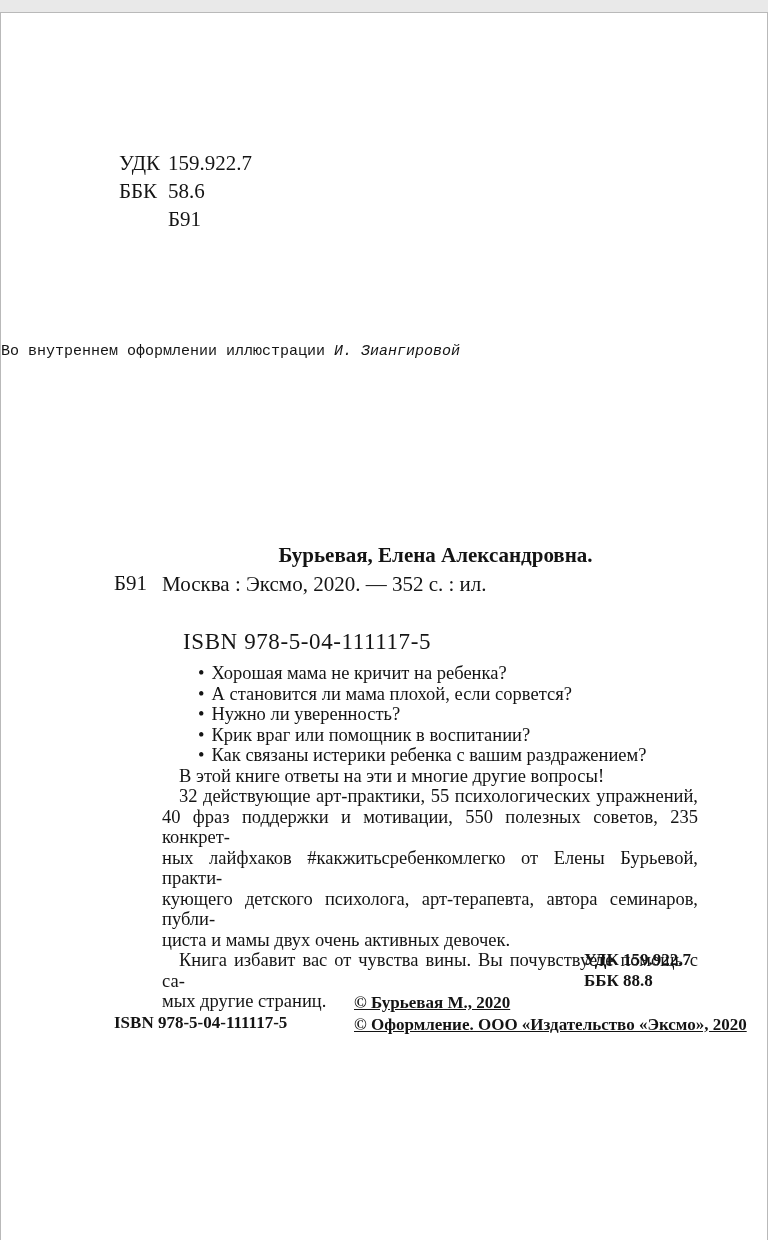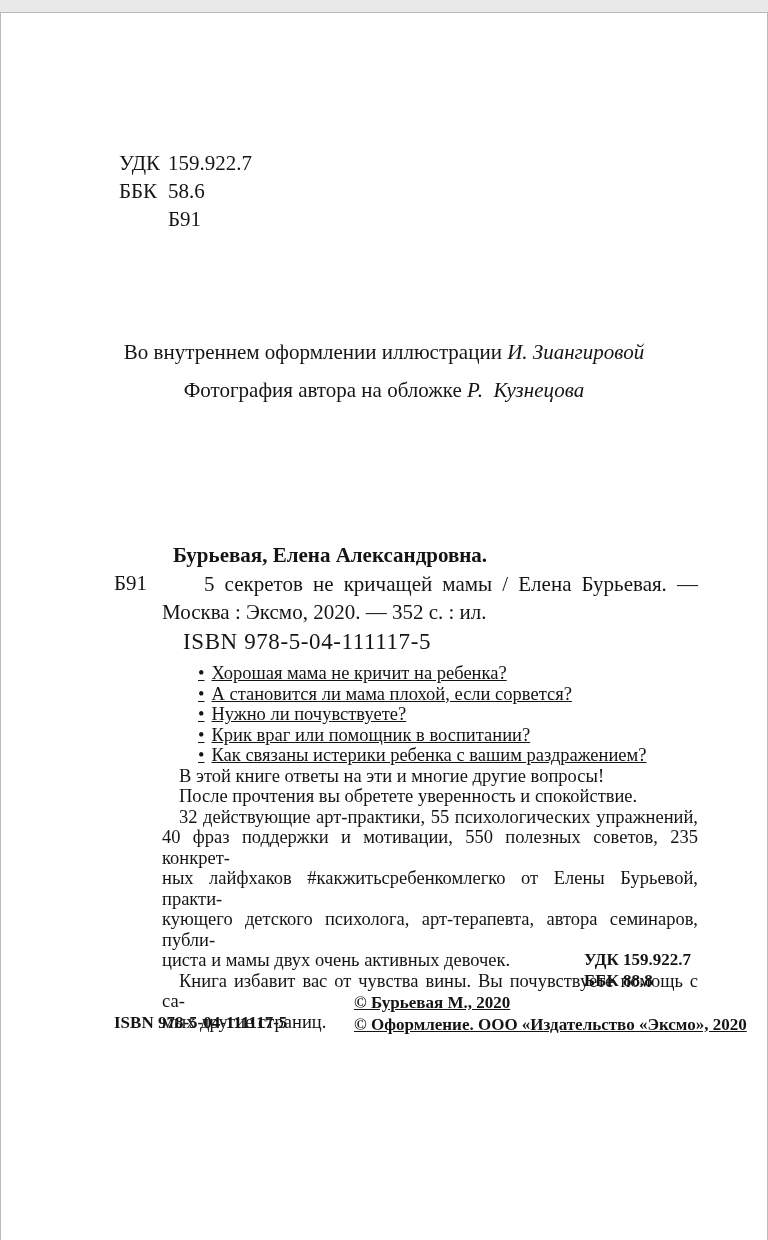--- a/index.html
+++ b/index.html
@@ -15,34 +15,34 @@
     color: #141414;
     overflow: hidden;
   }
 
   
   .top-block { position: absolute; left: 118px; top: 136px; font-size: 21px; line-height: 28px; }
   .top-block .row { white-space: nowrap; }
   .top-block .lbl { display: inline-block; width: 49px; }
 
   
-  .credits { position: absolute; left: 0; right: 0; top: 320px; text-align: center; font-size: 21px; line-height: 38px; }
+  .credits { position: absolute; left: 0; right: 0; top: 320px; text-align: left; font-size: 15px; line-height: 38px; font-family: Liberation Mono, monospace; }
   .credits .it { font-style: italic; }
 
   
   .card { position: absolute; left: 161px; width: 536px; top: 528px; font-size: 21px; line-height: 28.5px; }
-  .card .author { font-weight: bold; padding-left: 11px; }
+  .card .author { font-weight: bold; padding-left: 11px; text-align: center; }
   .card .jl { text-align: justify; text-align-last: justify; }
   .card .title1 { text-indent: 42px; }
   .card-code { position: absolute; left: 113px; top: 556px; font-size: 21px; line-height: 28.5px; }
   .isbn-main { position: absolute; left: 182px; top: 616px; font-size: 23px; letter-spacing: 0.6px; white-space: nowrap; }
 
   
   .annot { position: absolute; left: 161px; width: 536px; top: 650px; font-size: 18.5px; line-height: 20.5px; }
-  .annot .bullets { margin: 0; padding: 0 0 0 36px; list-style: none; text-decoration: underline; }
+  .annot .bullets { margin: 0; padding: 0 0 0 36px; list-style: none; }
   .annot .bullets li { white-space: nowrap; }
   .annot .blt { margin-right: 7px; }
   .annot .ind { text-indent: 17px; }
   .annot .jl { text-align: justify; text-align-last: justify; }
 
   
   .udk-right { position: absolute; left: 583px; top: 936px; font-size: 17px; font-weight: bold; line-height: 21px; white-space: nowrap; }
 
   
   .bottom-isbn { position: absolute; left: 113px; top: 1000px; font-size: 17px; font-weight: bold; white-space: nowrap; }
@@ -60,43 +60,40 @@
     <div class="row">
       <span class="lbl">ББК</span><span>58.6</span>
     </div>
     <div class="row">
       <span class="lbl"></span><span>Б91</span>
     </div>
   </div>
 
   <div class="credits">
     <div><span>Во внутреннем оформлении иллюстрации </span><span class="it">И. Зиангировой</span></div>
-    <div><span>Фотография автора на обложке </span><span class="it">Р.&nbsp; Кузнецова</span></div>
   </div>
 
   <div class="card-code">Б91</div>
 
   <div class="card">
     <div class="author">Бурьевая, Елена Александровна.</div>
-    <div class="jl title1">5 секретов не кричащей мамы / Елена Бурьевая. —</div>
     <div>Москва : Эксмо, 2020. — 352 с. : ил.</div>
   </div>
 
   <div class="isbn-main">ISBN 978-5-04-111117-5</div>
 
   <div class="annot">
     <ul class="bullets">
       <li><span class="blt">•</span><span>Хорошая мама не кричит на ребенка?</span></li>
       <li><span class="blt">•</span><span>А становится ли мама плохой, если сорвется?</span></li>
-      <li><span class="blt">•</span><span>Нужно ли почувствуете?</span></li>
+      <li><span class="blt">•</span><span>Нужно ли уверенность?</span></li>
       <li><span class="blt">•</span><span>Крик враг или помощник в воспитании?</span></li>
       <li><span class="blt">•</span><span>Как связаны истерики ребенка с вашим раздражением?</span></li>
     </ul>
     <div class="ind">В этой книге ответы на эти и многие другие вопросы!</div>
-    <div class="ind">После прочтения вы обретете уверенность и спокойствие.</div>
     <div>
       <div class="jl ind">32 действующие арт-практики, 55 психологических упражнений,</div>
       <div class="jl">40 фраз поддержки и мотивации, 550 полезных советов, 235 конкрет-</div>
       <div class="jl">ных лайфхаков #какжитьсребенкомлегко от Елены Бурьевой, практи-</div>
       <div class="jl">кующего детского психолога, арт-терапевта, автора семинаров, публи-</div>
       <div>циста и мамы двух очень активных девочек.</div>
     </div>
     <div>
       <div class="jl ind">Книга избавит вас от чувства вины. Вы почувствуете помощь с са-</div>
       <div>мых другие страниц.</div>

